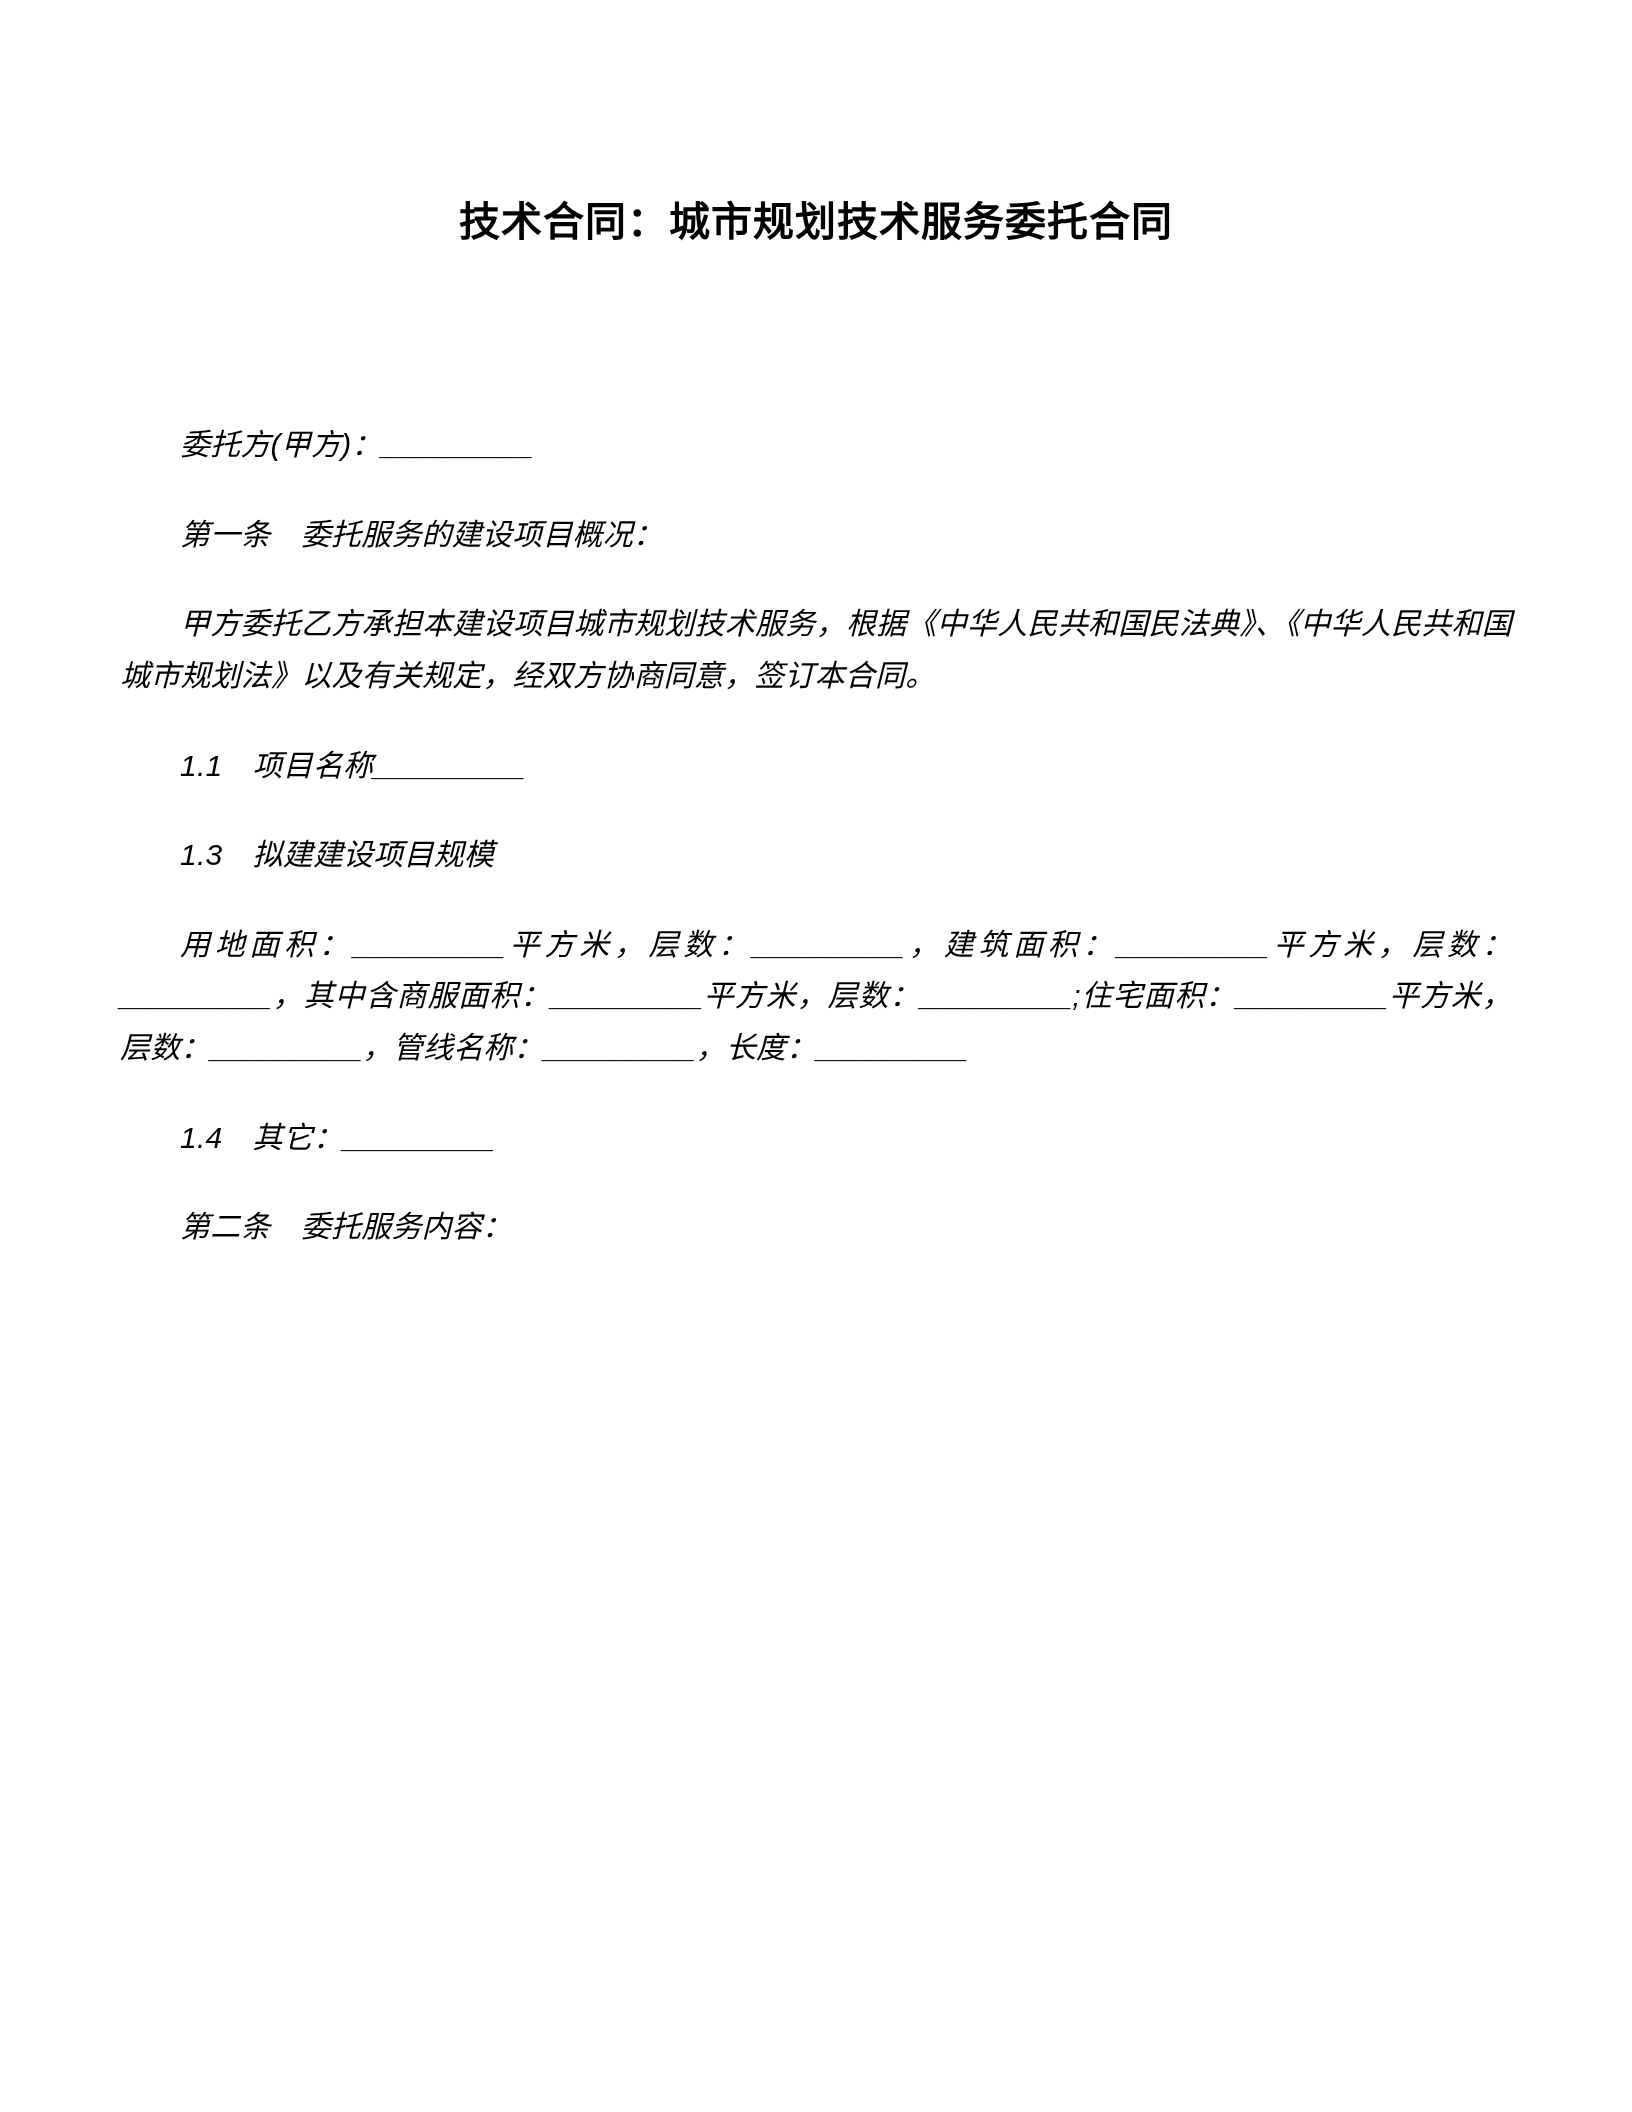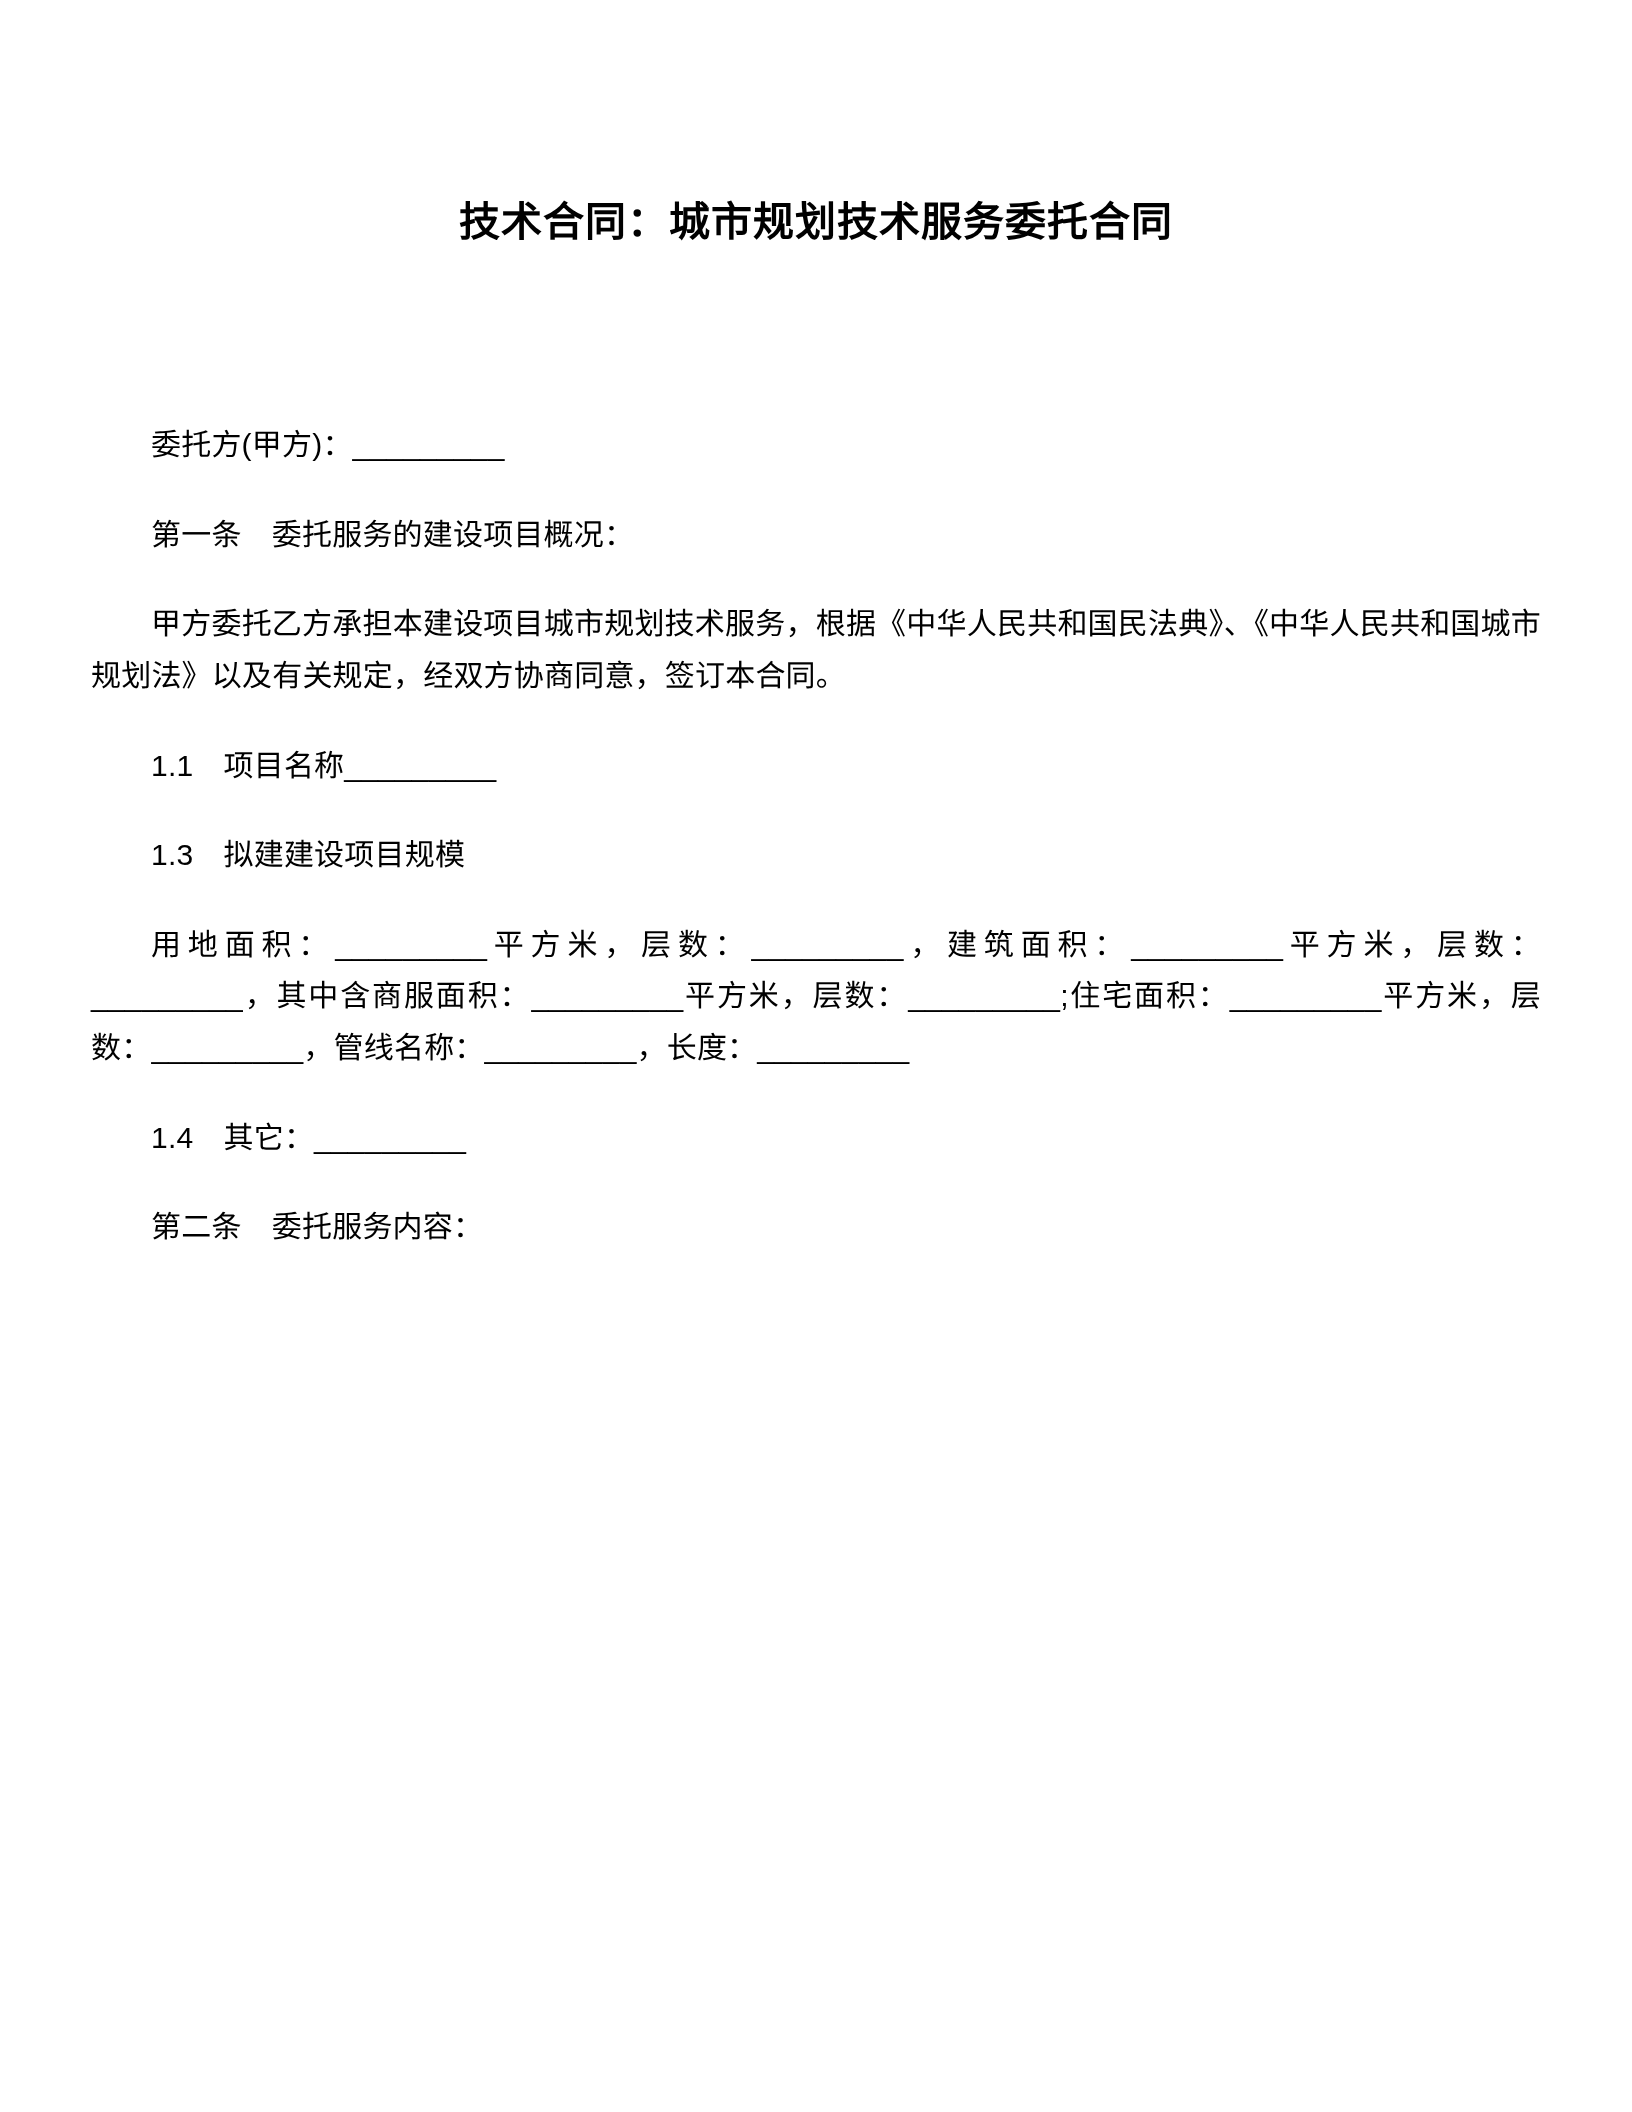--- a/index.html
+++ b/index.html
@@ -13,34 +13,35 @@
     height: 2112px;
     font-family: "Liberation Sans", "DejaVu Sans", sans-serif;
     color: #000000;
     overflow: hidden;
   }
   .page {
     position: relative;
     width: 1632px;
     height: 2112px;
     box-sizing: border-box;
-    padding: 0 91px;
+    padding: 0 120px;
     background: #ffffff;
   }
   .doc-title {
     margin: 0;
     padding-top: 196px;
     text-align: center;
     font-size: 41px;
     font-weight: 700;
     letter-spacing: 1px;
     line-height: 1.3;
   }
   .body-block {
     margin-top: 170px;
+    font-style: italic;
   }
   p.para {
     margin: 0 0 38px 0;
     font-size: 30px;
     line-height: 1.72;
     text-align: justify;
     text-justify: inter-ideograph;
     letter-spacing: 0.2px;
   }
   p.indent {

